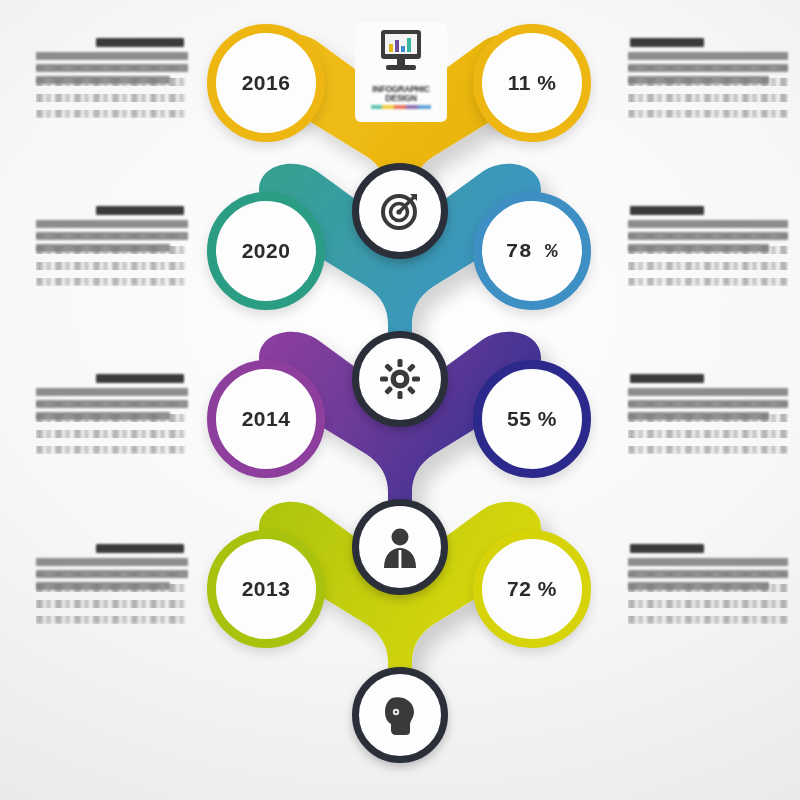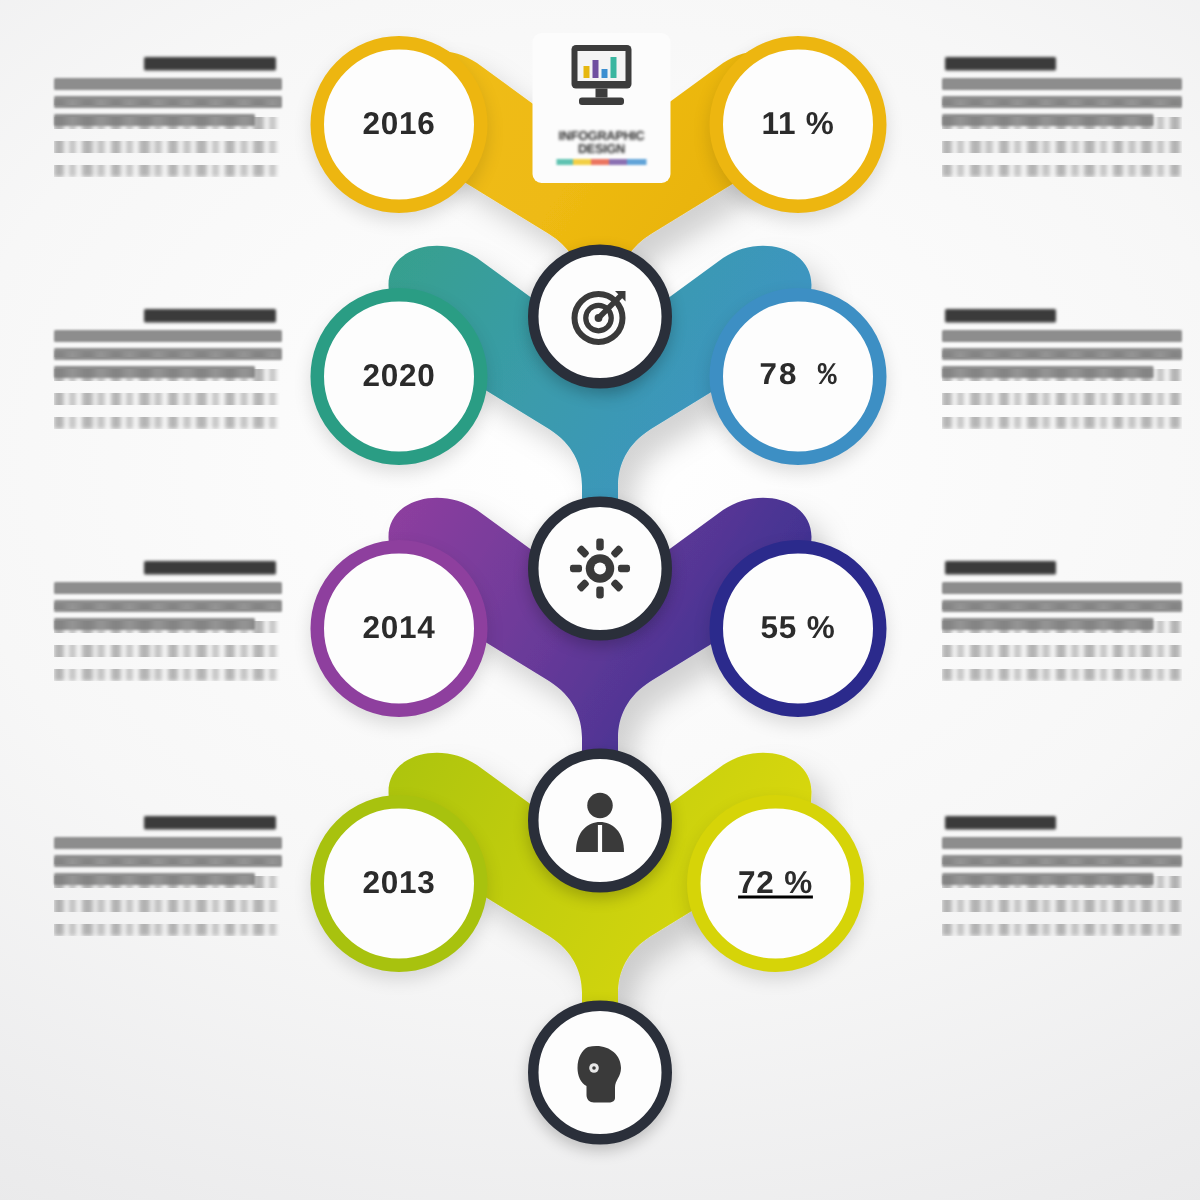--- a/index.html
+++ b/index.html
@@ -292,21 +292,21 @@
         <circle cx="20" cy="11" r="8.5" fill="#3a3a3a"></circle>
         <path d="M4 42 C4 28 12 22 20 22 C28 22 36 28 36 42 Z" fill="#3a3a3a"></path>
         <rect x="18.6" y="24" width="2.8" height="18" fill="#fdfdfd"></rect>
       </svg>
     </span>
   </div>
 
   <div class="node node-ring" style="left:207px;top:530px;border-color:#a8c20e;">
     <span class="node-label">2013</span>
   </div>
-  <div class="node node-ring" style="left:458px;top:530px;border-color:#d6d408;text-decoration:underline;">
+  <div class="node node-ring" style="left:473px;top:530px;border-color:#d6d408;">
     <span class="node-label">72 %</span>
   </div>
   <div class="icon-node" style="left:352px;top:667px;">
     <span>
       <svg width="40" height="42" viewBox="0 0 40 42">
         <path d="M12 4 C24 1 34 8 34 18 C34 24 30 26 30 31 L30 38 C30 40 28 41 26 41 L16 41 C13 41 11 39 11 36 L11 30 C7 28 5 23 5 18 C5 11 8 6 12 4 Z" fill="#3a3a3a"></path>
         <circle cx="16" cy="18" r="3.2" fill="#e8e8e8"></circle>
         <circle cx="16" cy="18" r="1.2" fill="#3a3a3a"></circle>
       </svg>
     </span>

